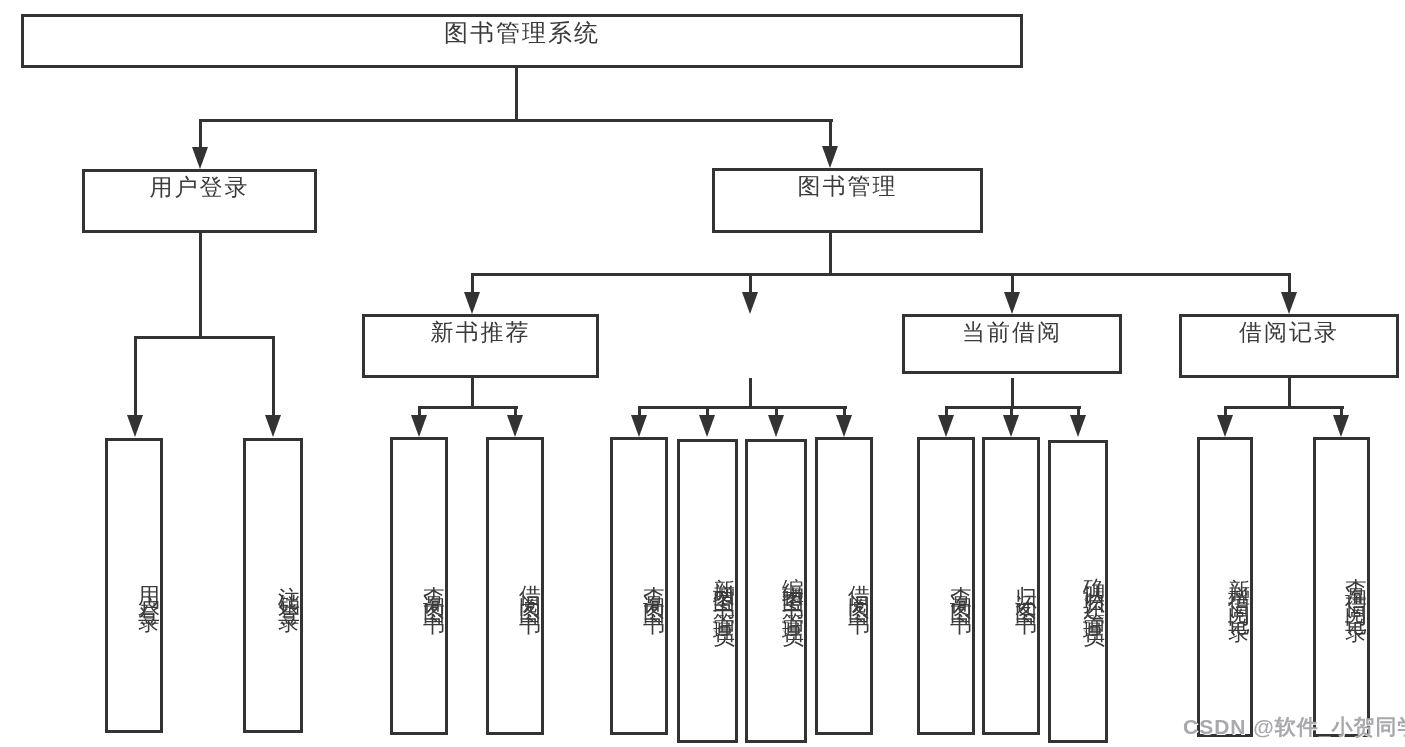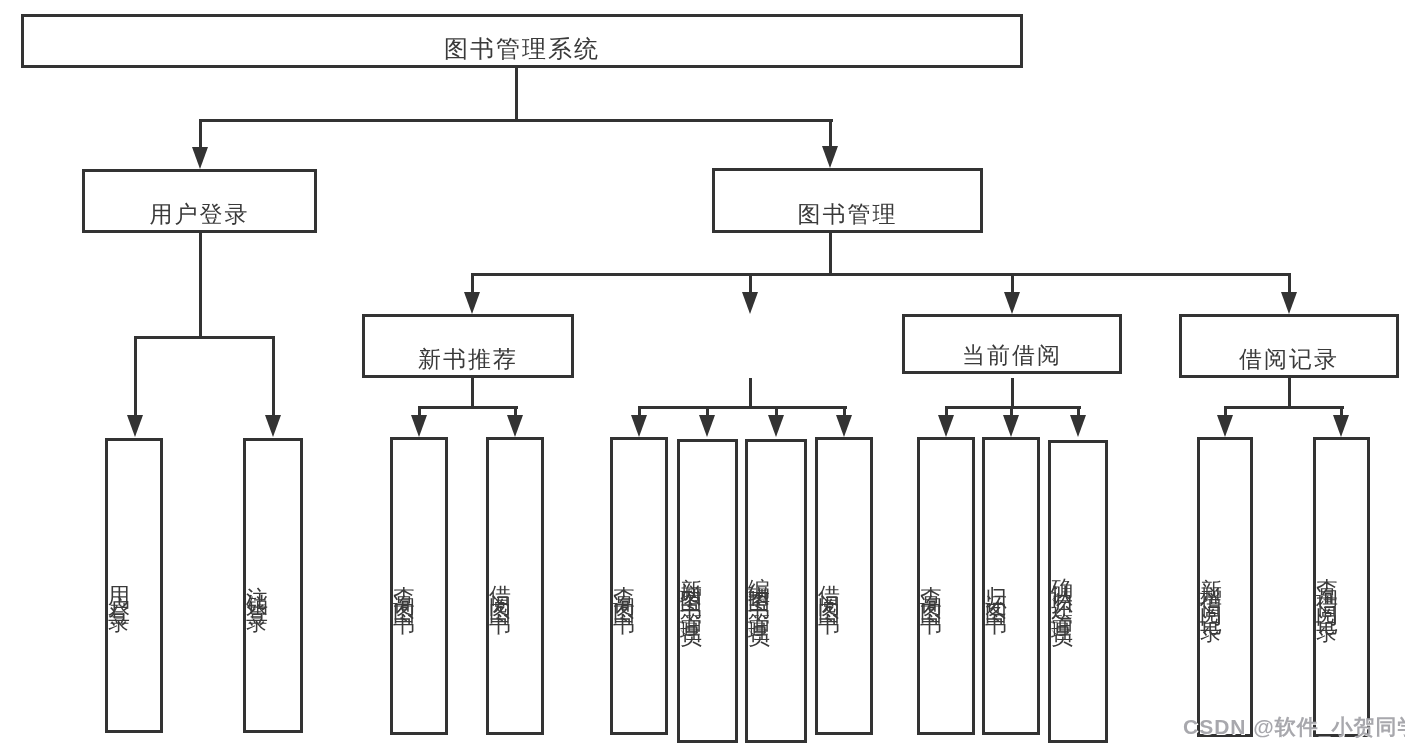--- a/index.html
+++ b/index.html
@@ -6,21 +6,21 @@
   .canvas{
     position:relative;width:1405px;height:747px;background:#ffffff;overflow:hidden;
     font-family:"Liberation Sans","DejaVu Sans",sans-serif;
   }
   .hline{position:absolute;height:3px;background:#333333;}
   .vline{position:absolute;width:3px;background:#333333;}
   .arrow{position:absolute;width:0;height:0;
     border-left:8px solid transparent;border-right:8px solid transparent;
     border-top:22px solid #333333;z-index:3;}
   .box{position:absolute;border:3px solid #333333;background:#ffffff;box-sizing:border-box;
-    display:flex;align-items:flex-end;justify-content:center;color:#3a3a3a;z-index:2;}
+    display:flex;align-items:flex-start;justify-content:center;color:#3a3a3a;z-index:2;}
   .hbox{font-size:23px;letter-spacing:2px;white-space:nowrap;}
   .titlebox{font-size:24px;}
   .vbox{writing-mode:vertical-rl;text-orientation:mixed;font-size:22px;line-height:1;
     letter-spacing:9px;}
   .vbox.long{letter-spacing:7px;}
   .watermark{position:absolute;left:1183px;top:713px;font-size:21px;font-weight:700;
     color:#a8a8ad;letter-spacing:1px;z-index:5;white-space:nowrap;
     text-shadow:1px 1px 0 #ffffff;}
 </style>
 </head>
@@ -73,21 +73,21 @@
   </div>
 
   <div class="box hbox" style="left:82px;top:169px;width:235px;height:64px">
     <span>用户登录</span>
   </div>
 
   <div class="box hbox" style="left:712px;top:168px;width:271px;height:65px">
     <span>图书管理</span>
   </div>
 
-  <div class="box hbox" style="left:362px;top:314px;width:212px;height:64px">
+  <div class="box hbox" style="left:362px;top:314px;width:237px;height:64px">
     <span>新书推荐</span>
   </div>
 
 
   <div class="box hbox" style="left:902px;top:314px;width:220px;height:60px">
     <span>当前借阅</span>
   </div>
 
   <div class="box hbox" style="left:1179px;top:314px;width:220px;height:64px">
     <span>借阅记录</span>

